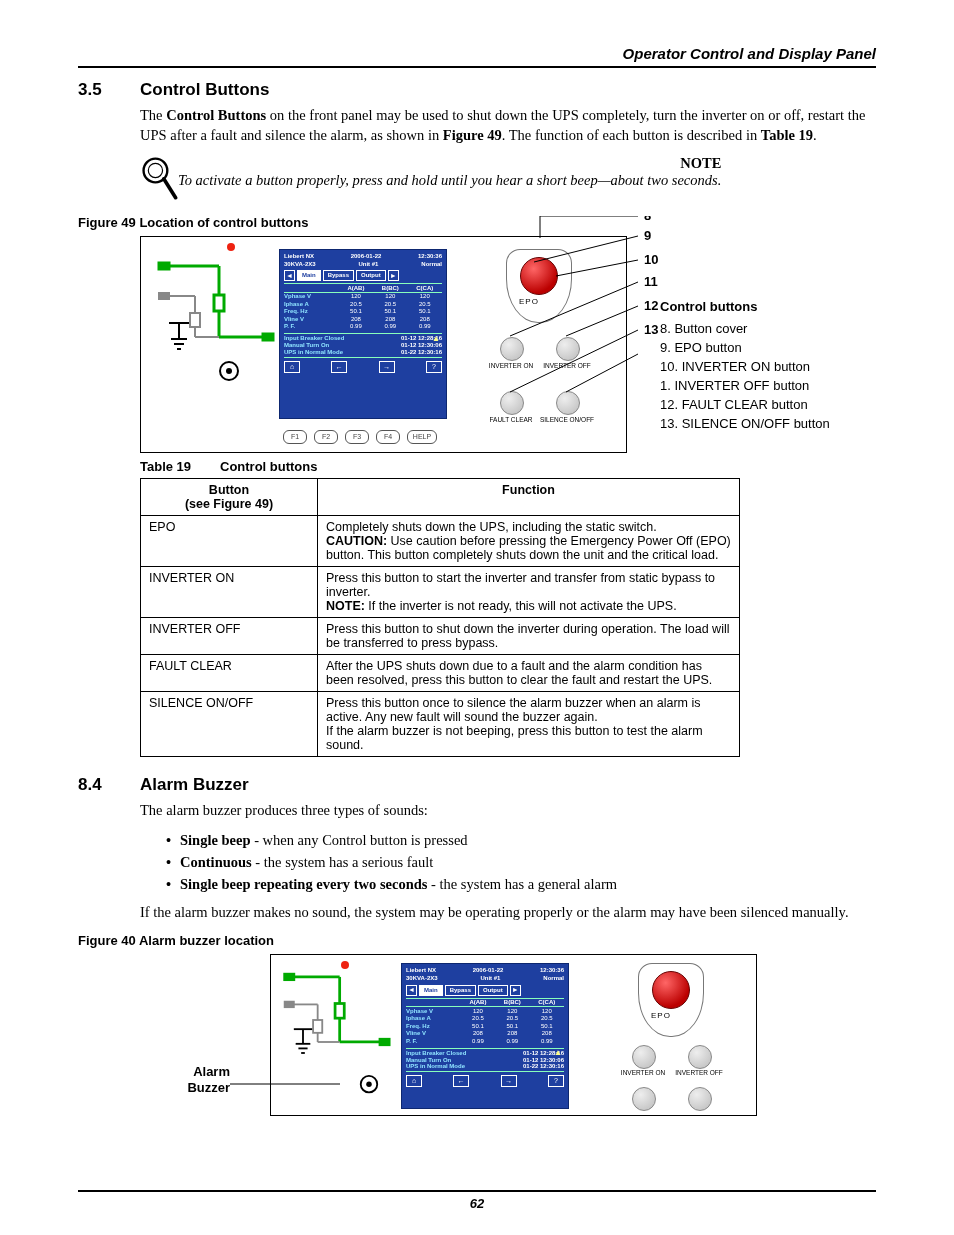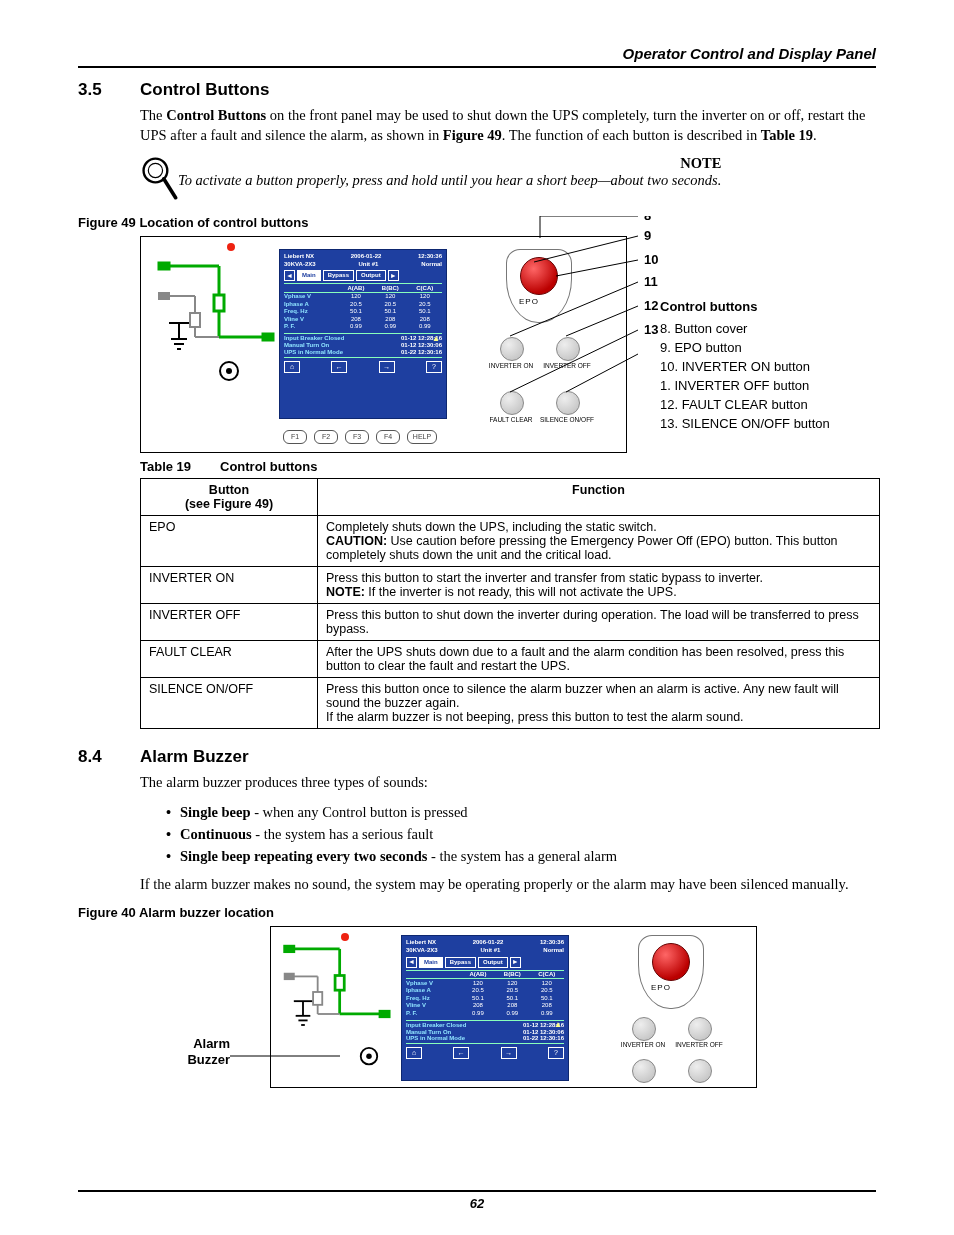--- a/index.html
+++ b/index.html
@@ -127,21 +127,21 @@
   .legend {
     position:absolute; left:520px; top:62px;
     font: 13px Arial; line-height:1.45;
   }
   .legend .lh { font-weight:bold; margin-bottom:4px; }
 
   
   table.func {
     margin-left: 62px;
     border-collapse: collapse;
-    width: 740px;
+    width: 600px;
     font-family: Arial, Helvetica, sans-serif;
     font-size: 12.5px;
   }
   table.func th, table.func td {
     border: 1px solid #000;
     padding: 4px 8px;
     vertical-align: top;
     text-align: left;
   }
   table.func th { text-align:center; font-weight:bold; }

